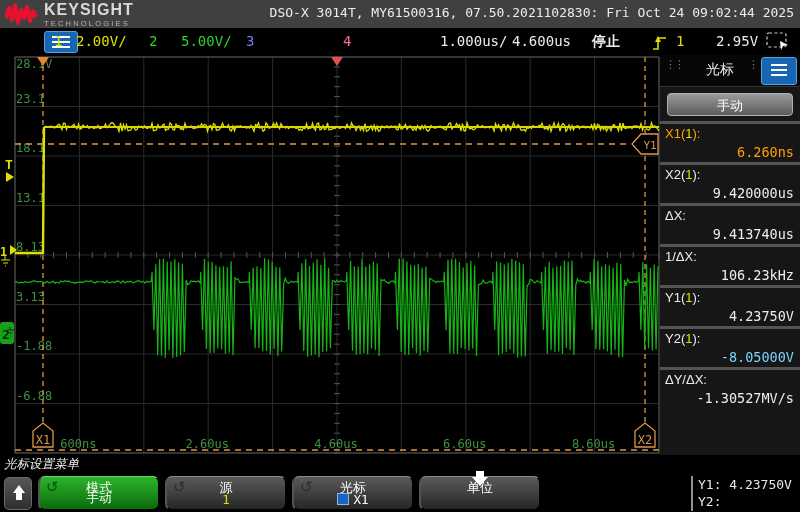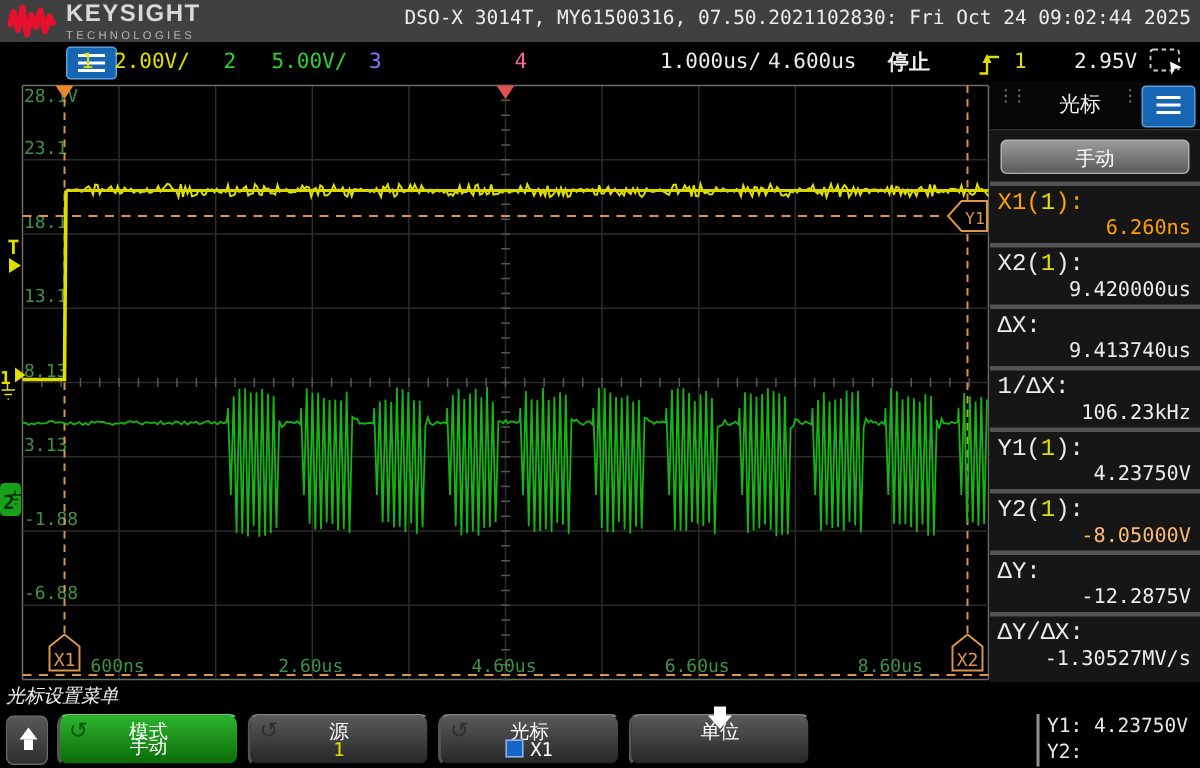--- a/index.html
+++ b/index.html
@@ -33,21 +33,21 @@
   .sb-menu{position:absolute;right:3px;top:2px;width:34px;height:26px;background:#1666b4;
            border:1px solid #5a9fe0;border-radius:3px;cursor:pointer;}
   .sb-menu i{position:absolute;left:9px;top:6px;width:16px;height:2px;background:#fff;
              box-shadow:0 5px 0 #fff,0 10px 0 #fff;}
   .sb-mode{display:block;margin:6px auto 4px auto;width:126px;height:23px;
            background:linear-gradient(#9a9a9a,#5c5c5c);border:1px solid #b0b0b0;border-radius:4px;
            color:#fff;font-size:13px;text-align:center;line-height:21px;cursor:pointer;
            font-family:"Liberation Sans",sans-serif;}
   .sb-fields{position:absolute;left:0;top:66px;width:140px;}
   .sb-row{position:relative;height:38px;border-top:3px solid #545454;}
-  .sb-row .lab{position:absolute;left:5px;top:2px;font-size:16px;font-family:Liberation Mono, monospace;}
+  .sb-row .lab{position:absolute;left:5px;top:2px;font-size:13px;font-family:Liberation Sans, sans-serif;}
   .sb-row .val{position:absolute;right:6px;bottom:2px;font-size:13.5px;font-family:"DejaVu Sans Mono",monospace;}
   .chan-dig{color:#e0e000;}
   
   .bottombar{position:absolute;left:0;top:455px;width:800px;height:57px;background:#000;}
   .bb-title{position:absolute;left:4px;top:1px;font-size:12.5px;color:#f2f2f2;font-style:italic;}
   .back-btn{position:absolute;left:4px;top:22px;width:28px;height:33px;background:linear-gradient(#585858,#2e2e2e);
             border:1px solid #6a6a6a;border-radius:5px;cursor:pointer;}
   .arrow-up{position:absolute;left:8px;top:7px;width:0;height:0;border-left:6px solid transparent;
             border-right:6px solid transparent;border-bottom:8px solid #fff;}
   .arrow-up:after{content:"";position:absolute;left:-3px;top:8px;width:6px;height:7px;background:#fff;}
@@ -289,25 +289,21 @@
         <div class="sb-row">
           <span class="lab" style="color:#ececec">1/ΔX:</span>
           <span class="val" style="color:#ececec">106.23kHz</span>
         </div>
         <div class="sb-row">
           <span class="lab" style="color:#ececec">Y1(<span class="chan-dig">1</span>):</span>
           <span class="val" style="color:#ececec">4.23750V</span>
         </div>
         <div class="sb-row">
           <span class="lab" style="color:#ececec">Y2(<span class="chan-dig">1</span>):</span>
-          <span class="val" style="color:#fdba74">-8.05000V</span>
-        </div>
-        <div class="sb-row">
-          <span class="lab" style="color:#ececec">ΔY:</span>
-          <span class="val" style="color:#ececec">-12.2875V</span>
+          <span class="val" style="color:#7dd3fc">-8.05000V</span>
         </div>
         <div class="sb-row">
           <span class="lab" style="color:#ececec">ΔY/ΔX:</span>
           <span class="val" style="color:#ececec">-1.30527MV/s</span>
         </div>
       </div>
   </aside>
 
   <div class="bottombar">
     <div class="bb-title">光标设置菜单</div>

